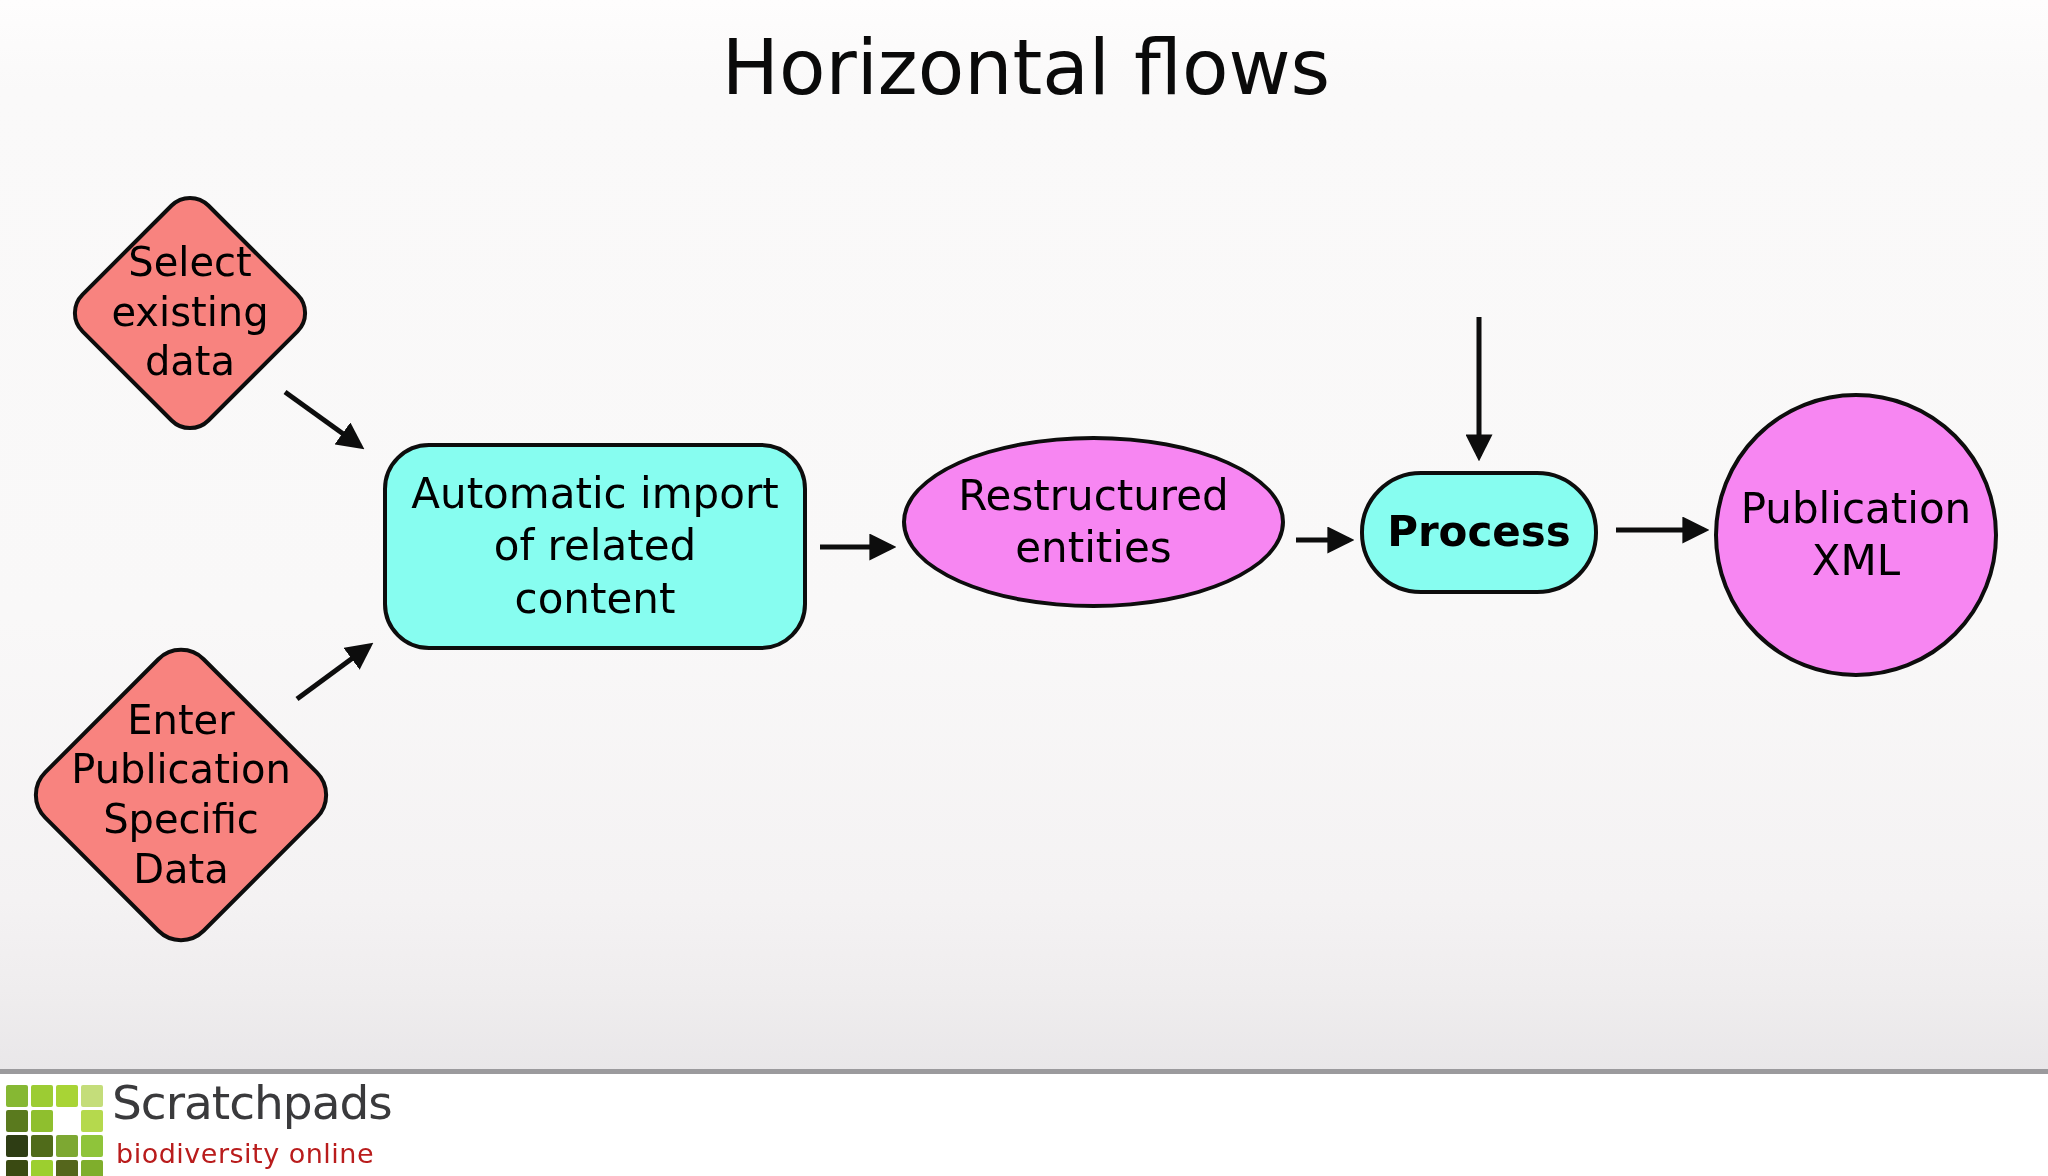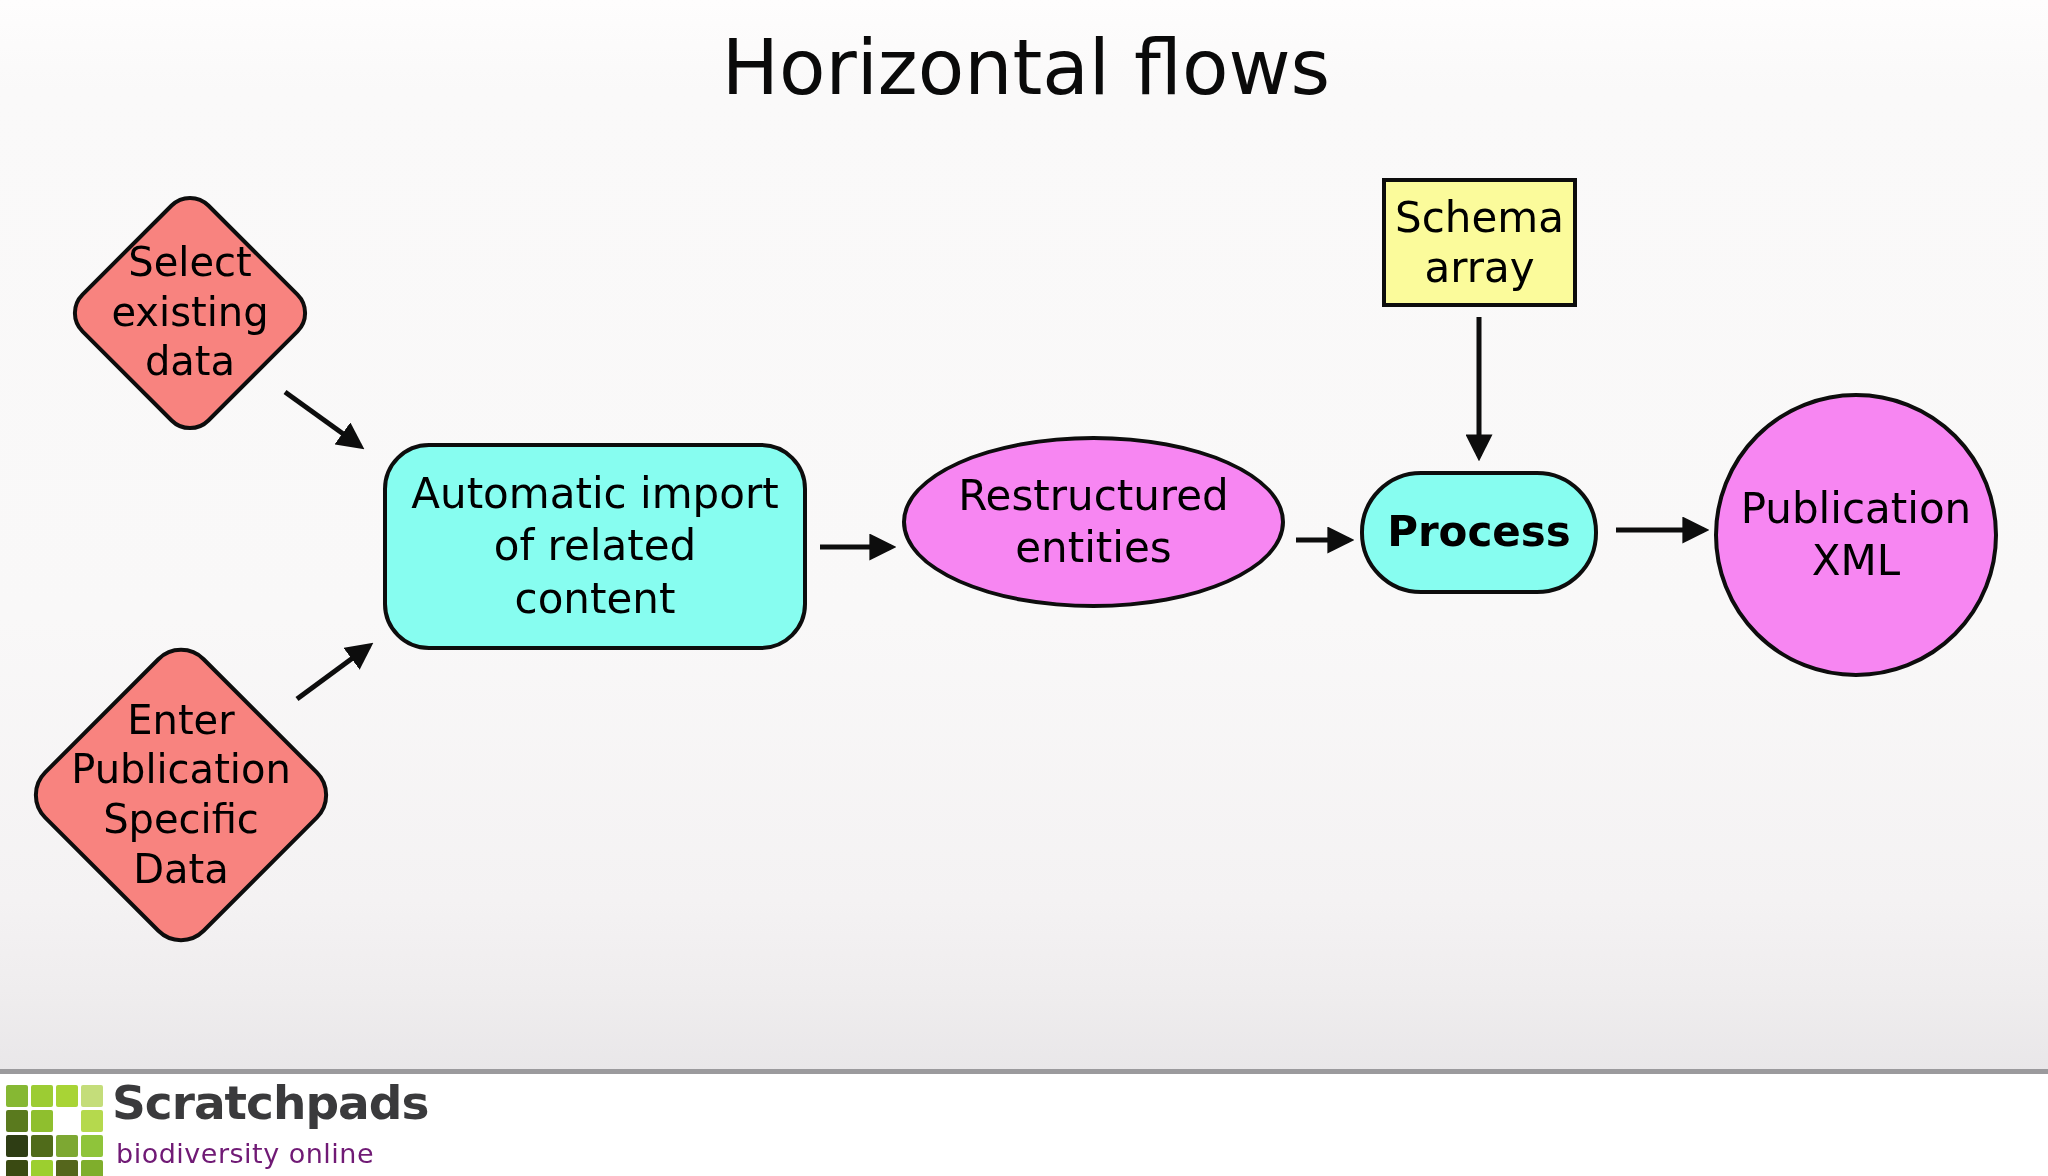--- a/index.html
+++ b/index.html
@@ -26,26 +26,26 @@
   .diamond .shape-fill { transform:rotate(45deg); }
   .arrows { position:absolute; left:0; top:0; z-index:3; }
   .divider { position:absolute; left:0; top:1069px; width:2048px; height:5px; background:#9b9a9d; }
   .footer { position:absolute; left:0; top:1074px; width:2048px; height:102px; background:#ffffff; }
   .logo-grid {
     position:absolute; left:6px; top:11px;
     display:grid; grid-template-columns:repeat(4,22px); grid-auto-rows:22px; gap:3px;
   }
   .logo-grid div { border-radius:2px; }
   .brand {
-    position:absolute; left:112px; top:2px; font-size:47px; font-weight:bold;
+    position:absolute; left:112px; top:2px; font-size:47px; font-weight:normal;
     letter-spacing:-1px; color:#3a3a3c; line-height:1.15;
   }
   .tagline {
     position:absolute; left:116px; top:64px; font-size:27px;
-    letter-spacing:0.5px; color:#701a75; line-height:1.15;
+    letter-spacing:0.5px; color:#b91c1c; line-height:1.15;
   }
 </style>
 </head>
 <body>
 
 <div class="canvas">
 
   <div class="main">
 
     <div class="title">Horizontal flows</div>
@@ -71,25 +71,20 @@
 of related
 content</div>
     </div>
 
     <div class="node" style="left:902px; top:436px; width:383px; height:172px;">
       <div class="shape-fill" style="left: 0px; top: 0px; width: 100%; height: 100%; border-radius: 50%; background-color: rgb(247, 134, 242);"></div>
       <div class="label" style="font-size:42px;">Restructured
 entities</div>
     </div>
 
-    <div class="node" style="left:1382px; top:178px; width:195px; height:129px;">
-      <div class="shape-fill" style="left: 0px; top: 0px; width: 100%; height: 100%; background-color: rgb(251, 251, 155);"></div>
-      <div class="label" style="font-size:42px; line-height:1.18;">Schema
-array</div>
-    </div>
 
     <div class="node" style="left:1360px; top:471px; width:238px; height:123px;font-weight:bold;">
       <div class="shape-fill" style="left: 0px; top: 0px; width: 100%; height: 100%; border-radius: 61px; background-color: rgb(135, 253, 240);"></div>
       <div class="label" style="font-size:42px;">Process</div>
     </div>
 
     <div class="node" style="left:1714px; top:393px; width:284px; height:284px;">
       <div class="shape-fill" style="left: 0px; top: 0px; width: 100%; height: 100%; border-radius: 50%; background-color: rgb(247, 134, 242);"></div>
       <div class="label" style="font-size:42px;">Publication
 XML</div>

